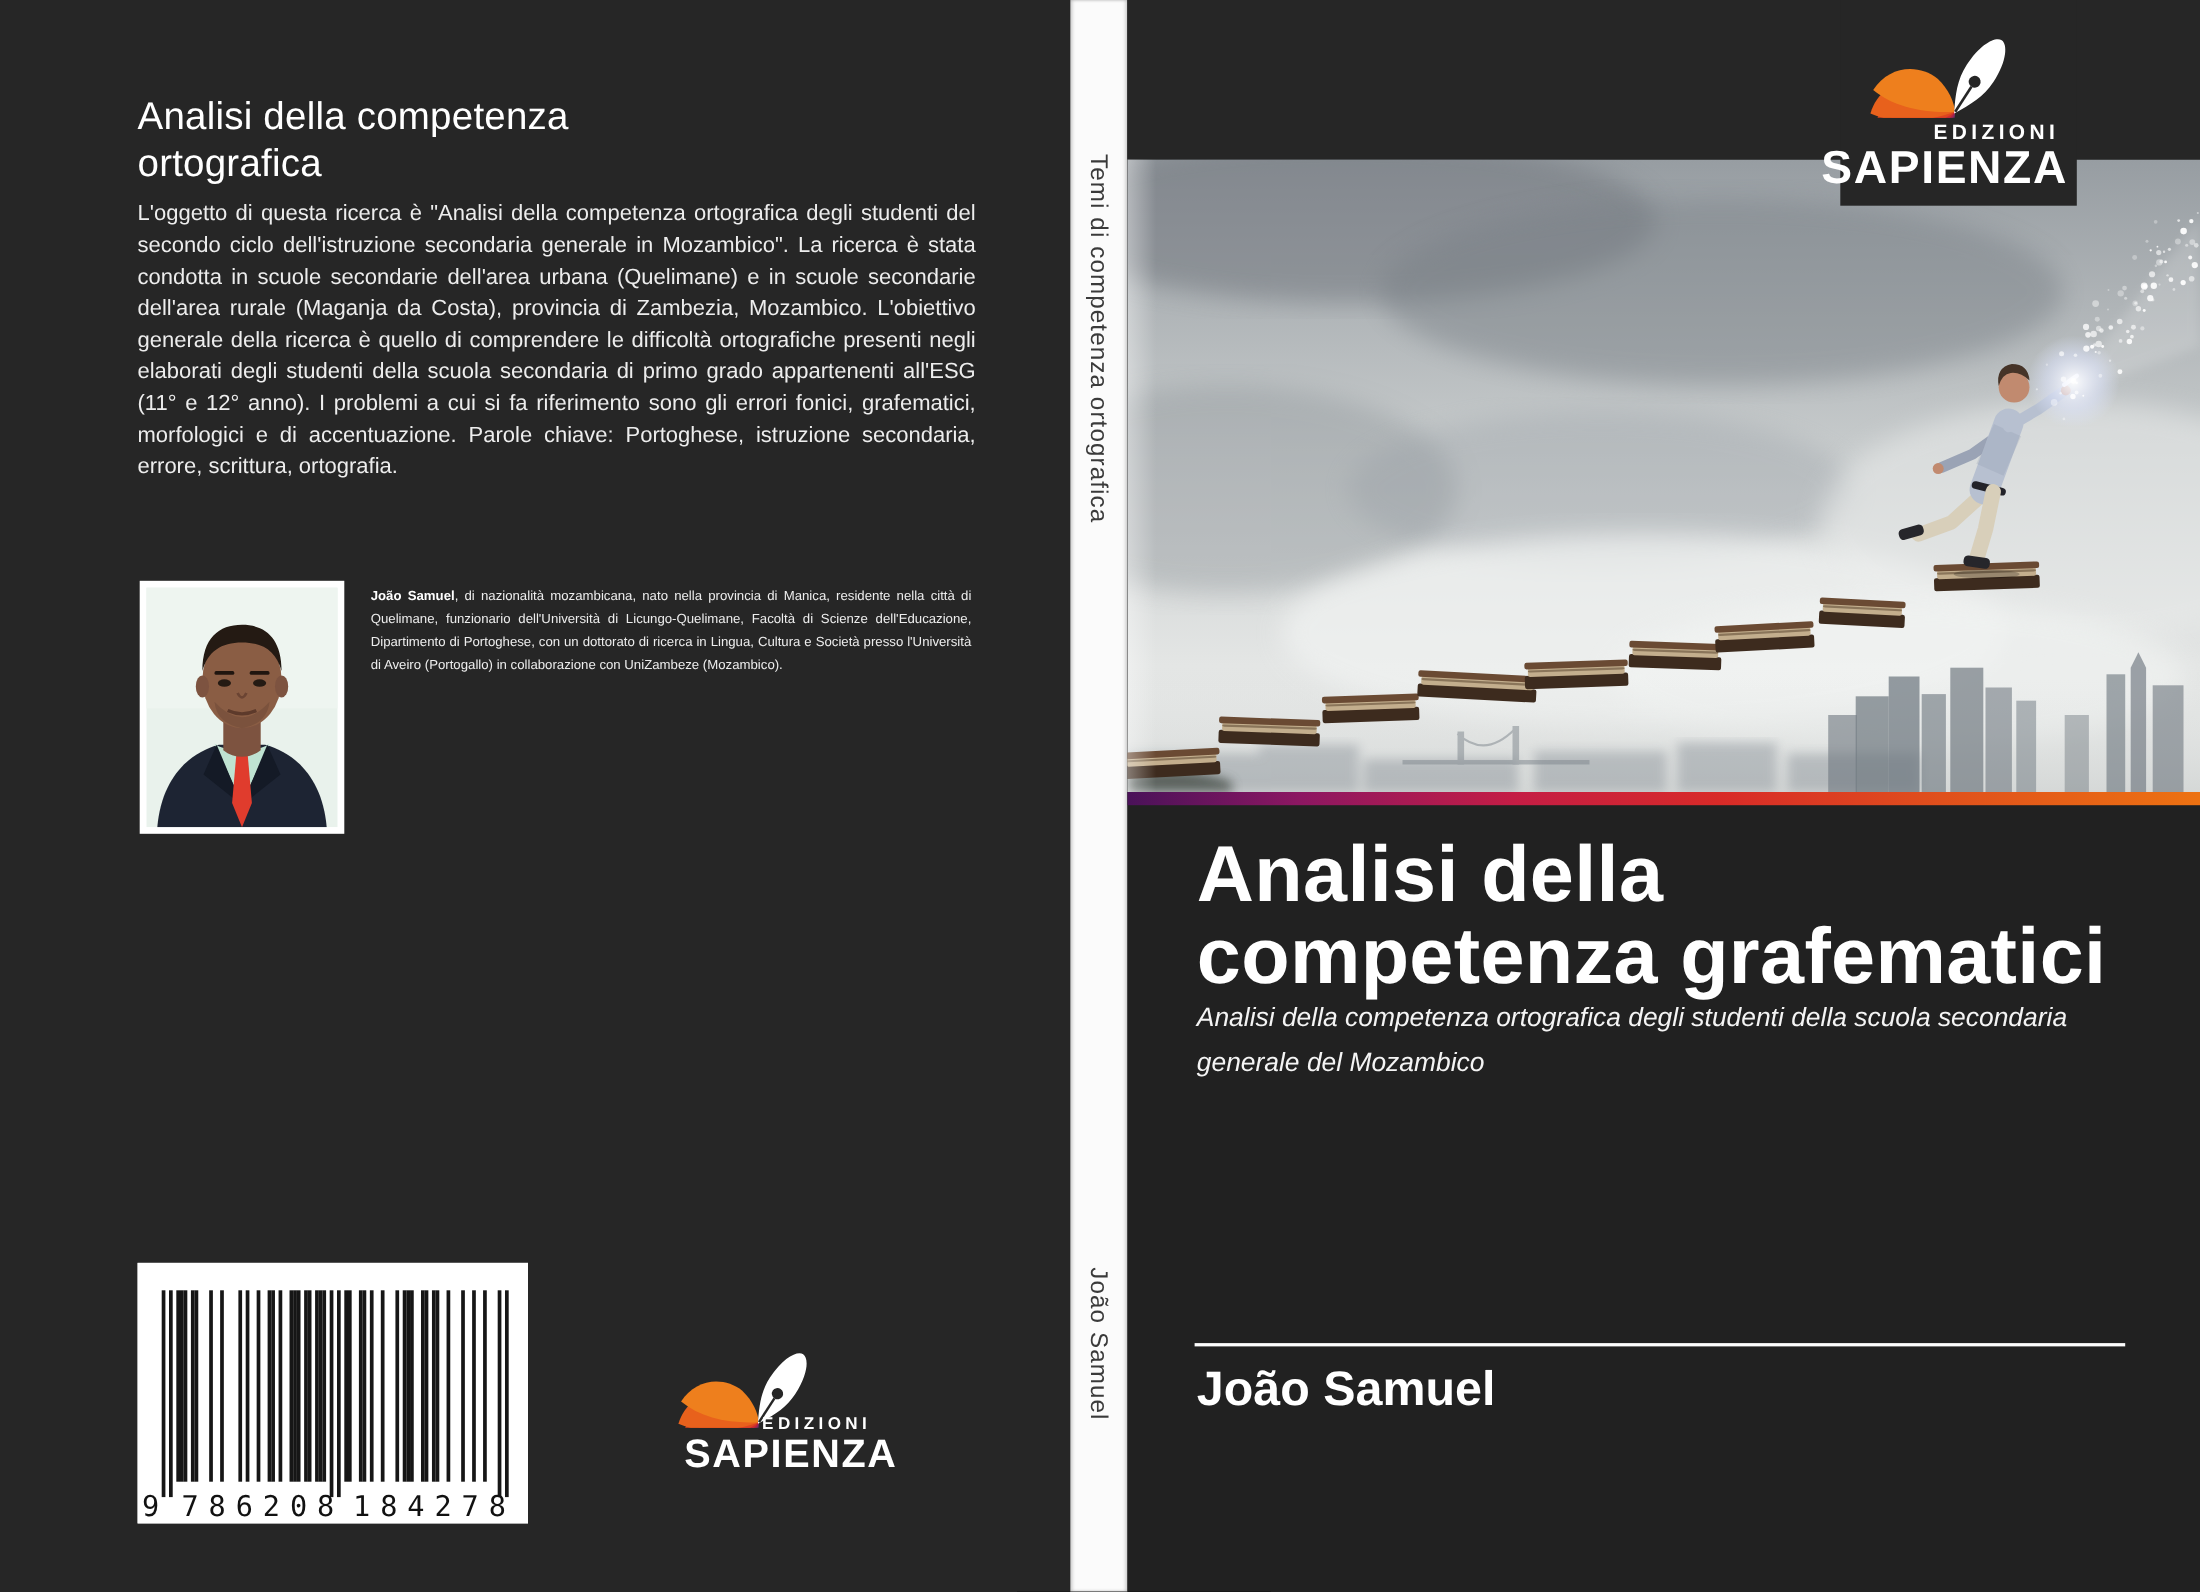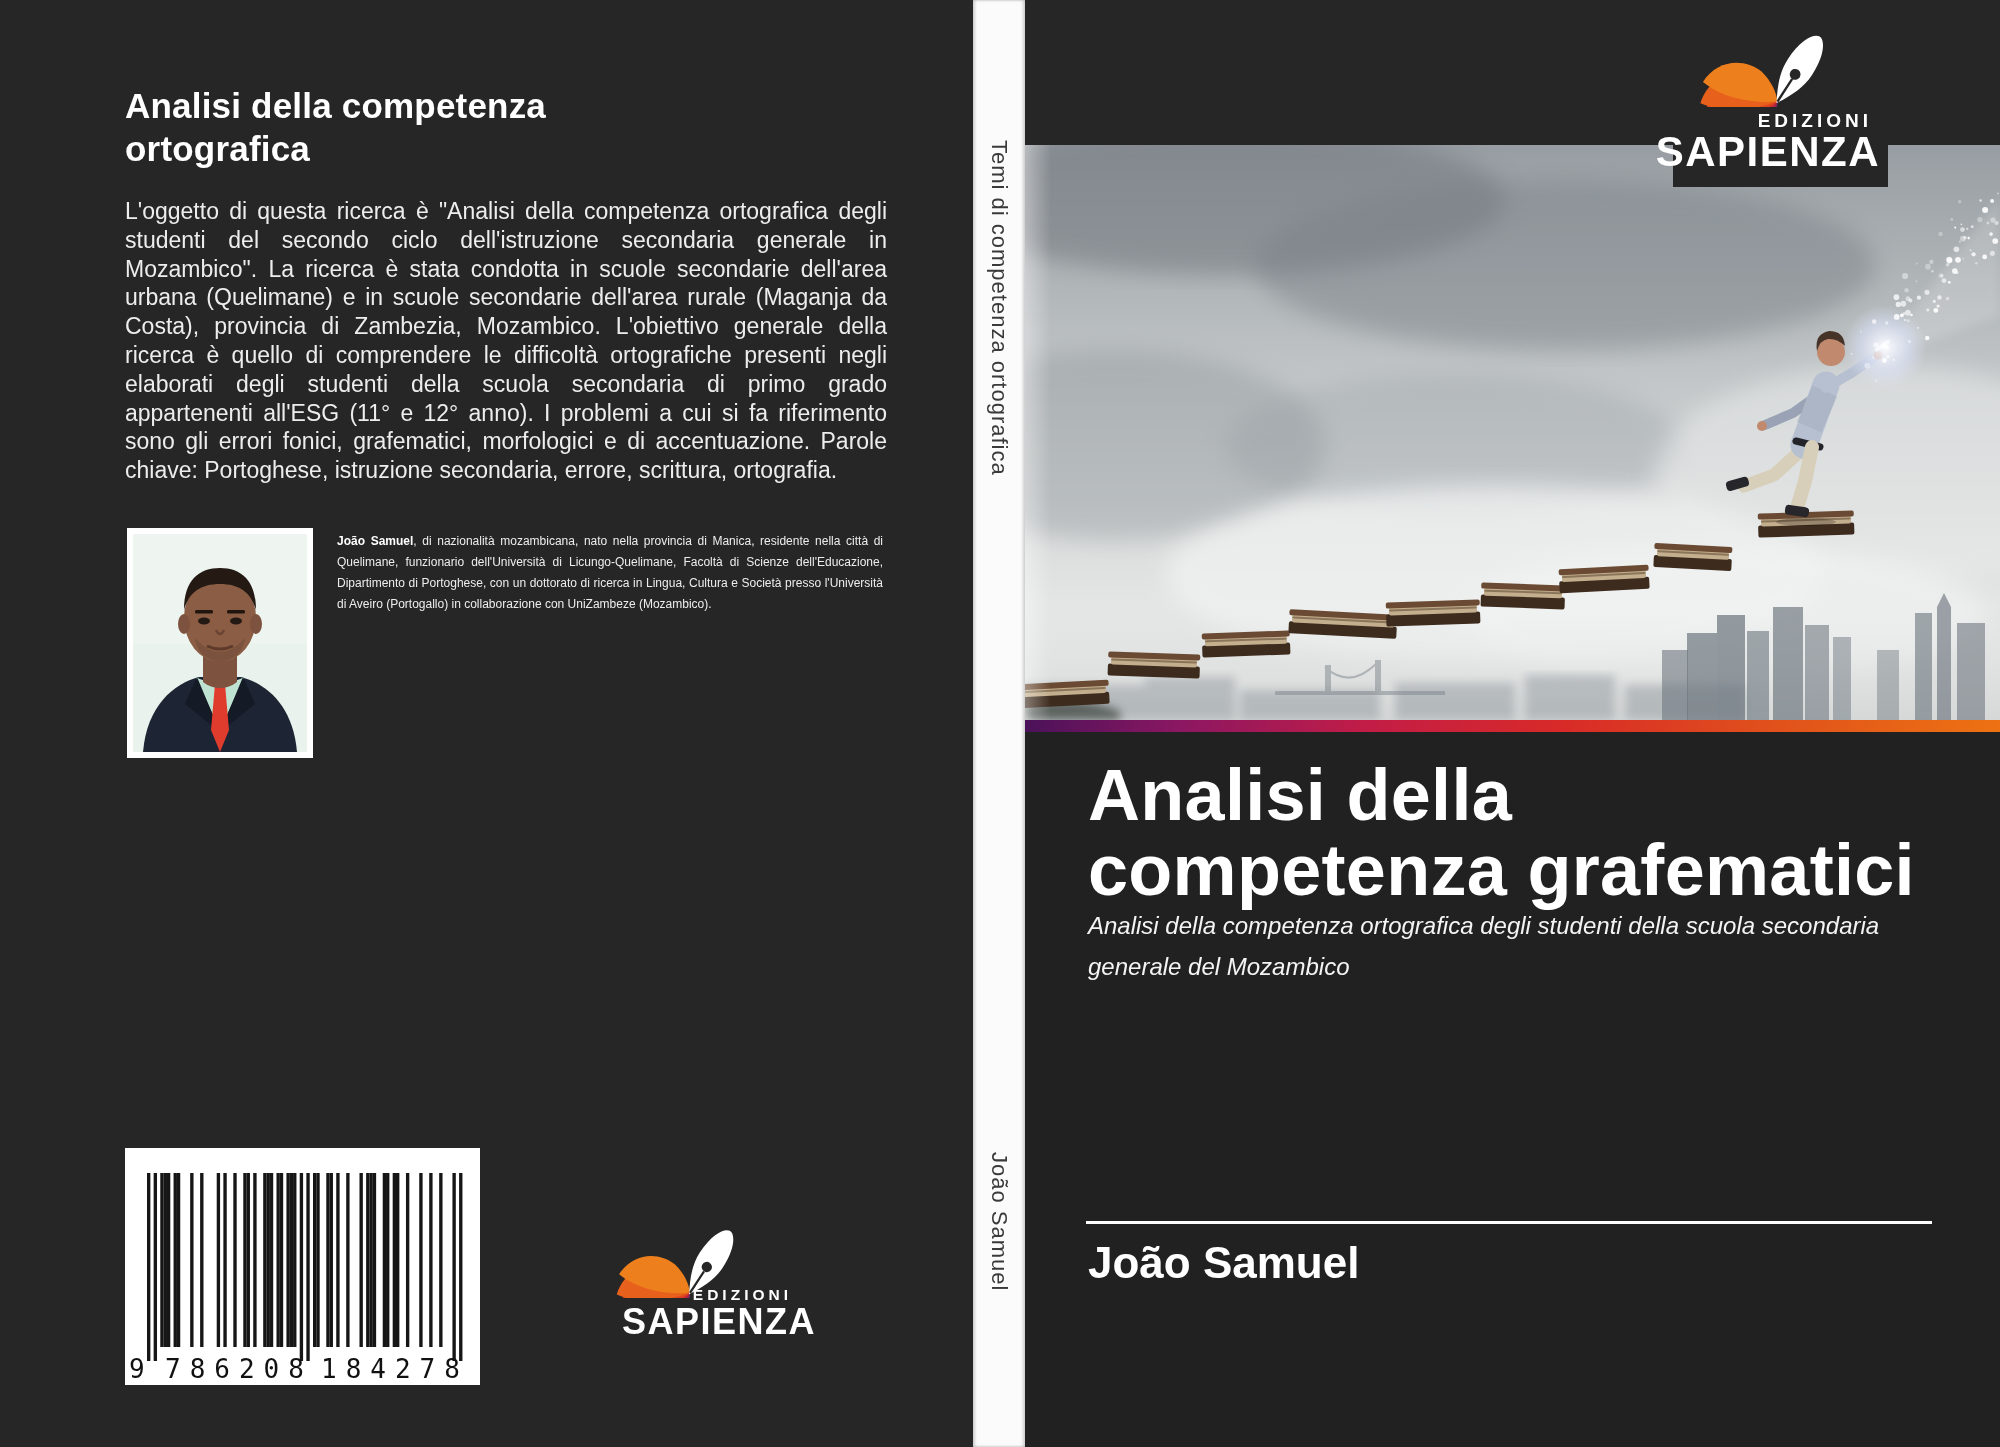--- a/index.html
+++ b/index.html
@@ -1,23 +1,23 @@
 <!DOCTYPE html>
 <html><head>
 <meta charset="utf-8">
 <style>
   html,body{margin:0;padding:0;background:#111;}
   .book{position:relative;width:2000px;height:1447px;overflow:hidden;
         font-family:"Liberation Sans",sans-serif;}
   
   .back{position:absolute;left:0;top:0;width:973px;height:1447px;background:#262626;}
   .back-title{position:absolute;left:125px;top:84px;width:530px;color:#fff;
-        font-size:35px;line-height:43px;font-weight:700;letter-spacing:.2px;}
-  .back-blurb{position:absolute;left:125px;top:197px;width:762px;color:#ededed;
-        font-size:23px;line-height:28.8px;text-align:justify;}
+        font-size:35px;line-height:43px;font-weight:400;letter-spacing:.2px;}
+  .back-blurb{position:absolute;left:125px;top:180px;width:762px;color:#ededed;
+        font-size:20px;line-height:28.8px;text-align:justify;}
   .author-photo{position:absolute;left:127px;top:528px;width:186px;height:230px;
         background:#fff;box-sizing:border-box;padding:6px;}
   .author-photo svg{display:block;width:100%;height:100%;}
   .author-bio{position:absolute;left:337px;top:531px;width:546px;color:#ededed;
         font-size:12px;line-height:21px;text-align:justify;}
   .author-bio b{color:#fff;}
   .barcode-box{position:absolute;left:125px;top:1148px;width:355px;height:237px;background:#fff;}
   .barcode-box svg{display:block;width:100%;height:100%;}
   .bc-digit{font-family:"DejaVu Sans Mono","Liberation Mono",monospace;font-size:26px;fill:#111;}
   

